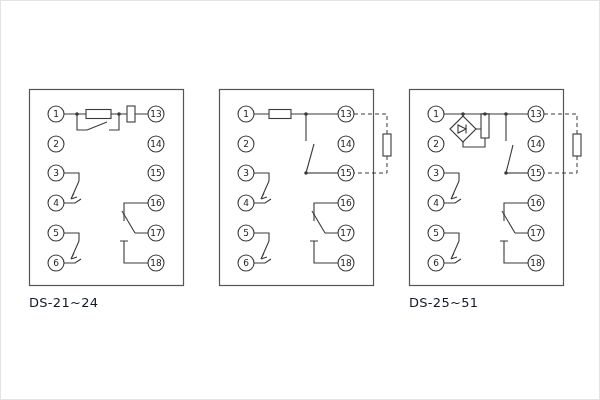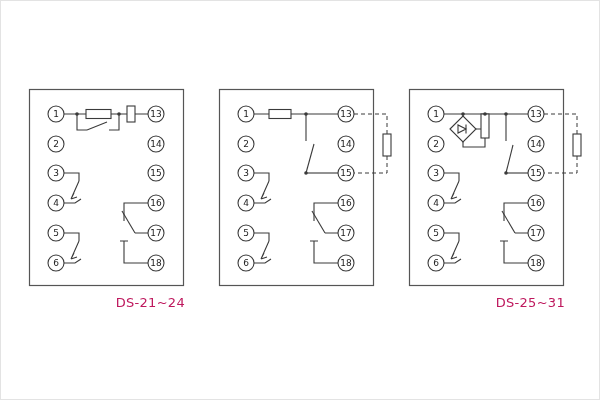--- a/index.html
+++ b/index.html
@@ -1,21 +1,21 @@
 <!DOCTYPE html>
 <html><head>
 <meta charset="utf-8">
 <style>
   * { margin:0; padding:0; box-sizing:border-box; }
   html,body { background:#ffffff; font-family:"DejaVu Sans", sans-serif; }
   .stage { position:relative; width:600px; height:400px; background:#ffffff; border:1px solid #e3e3e3; overflow:hidden; }
   .diagram { position:absolute; top:88px; }
   .diagram svg { display:block; overflow:visible; }
   .pos1 { left:28px; } .pos2 { left:218px; } .pos3 { left:408px; }
-  .caption { position:absolute; top:294px; width:156px; text-align:right; font-size:13px; color:#be185d; letter-spacing:0.3px; }
+  .caption { position:absolute; top:294px; width:156px; text-align:left; font-size:13px; color:#0f172a; letter-spacing:0.3px; }
   .cap1 { left:28px; } .cap2 { left:218px; } .cap3 { left:408px; }
   .box  { stroke:#555; fill:none; stroke-width:1.2; }
   .wire { stroke:#3a3a3a; stroke-width:1.1; fill:none; }
   .dashed { stroke:#3a3a3a; stroke-width:1; fill:none; stroke-dasharray:4 3; }
   .comp { stroke:#3a3a3a; stroke-width:1.1; fill:#ffffff; }
   .dot  { fill:#3a3a3a; stroke:none; }
   .term circle { stroke:#3a3a3a; stroke-width:1.1; fill:#ffffff; }
   svg text { fill:#222; font-family:"DejaVu Sans", sans-serif; font-size:9px; text-anchor:middle; }
 </style>
 </head>
@@ -245,15 +245,15 @@
           <text x="127" y="147">17</text>
         </g>
       <g class="term">
           <circle cx="127" cy="174" r="8"></circle>
           <text x="127" y="177">18</text>
         </g>
     </svg>
   </div>
 
   <div class="caption cap1">DS-21~24</div>
-  <div class="caption cap3">DS-25~31</div>
+  <div class="caption cap3">DS-25~51</div>
 
 </div>
 
 </body></html>

